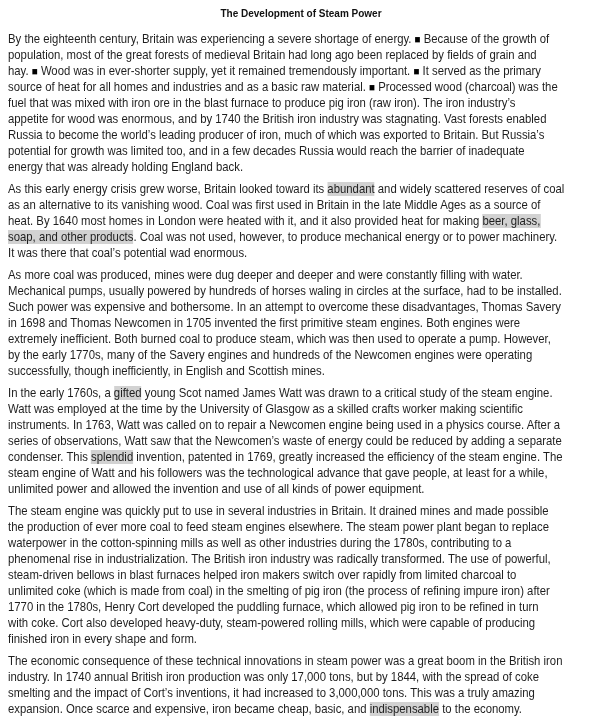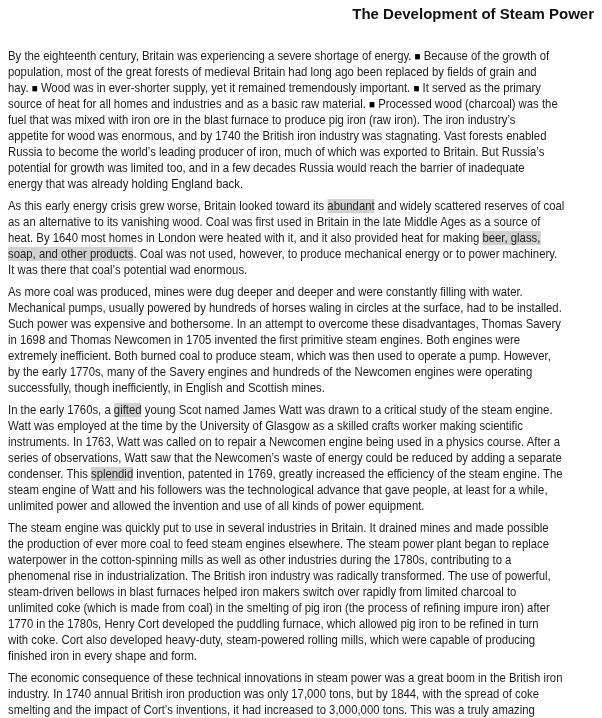--- a/index.html
+++ b/index.html
@@ -11,25 +11,25 @@
     width: 602px;
     height: 718px;
     overflow: hidden;
     font-family: "Liberation Sans", "DejaVu Sans", sans-serif;
     color: #1e1e1e;
   }
   .page {
     padding: 5px 8px 0 8px;
   }
   .title {
-    font-size: 15px;
+    font-size: 10px;
     font-weight: bold;
-    text-align: right;
+    text-align: center;
     color: #111111;
-    margin: 0 0 25px 0;
+    margin: 0 0 8px 0;
     line-height: 18px;
   }
   .para {
     margin: 0 0 6px 0;
   }
   .para:last-child {
     margin-bottom: 0;
   }
   .line {
     font-size: 12.6px;

